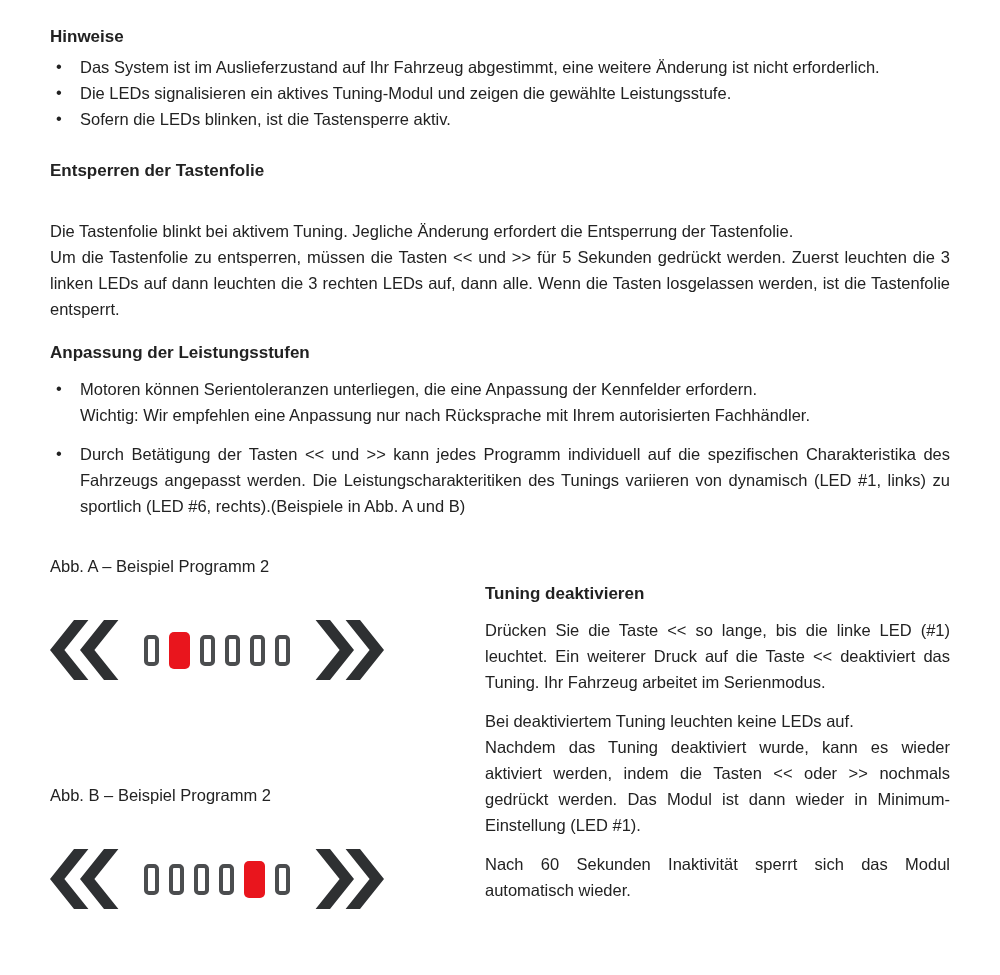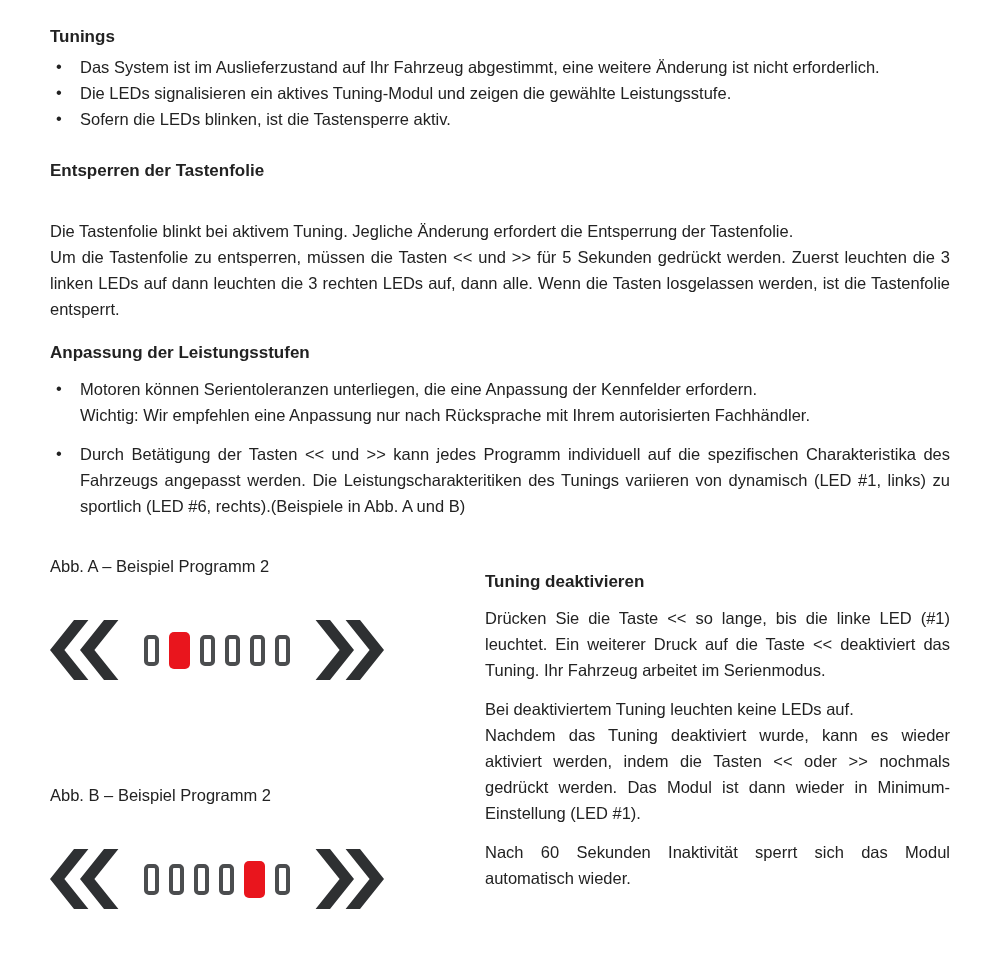--- a/index.html
+++ b/index.html
@@ -27,42 +27,42 @@
   .bullets .dot{flex:0 0 30px;padding-left:6px;}
   .bullets .btxt{flex:1;}
   .sec-entsperren{margin-top:28px;}
   .sec-entsperren .rich{margin-top:36px;}
   .sec-anpassung{margin-top:20px;}
   .sec-anpassung .bullets{margin-top:12px;}
   .sec-anpassung .bullets li + li{margin-top:13px;}
   
   .two-col{display:flex;margin-top:36px;justify-content:space-between;}
   .col-left{flex:0 0 435px;}
-  .col-right{flex:1;margin-top:16px;}
+  .col-right{flex:1;margin-top:28px;}
   .fig-label{font-size:16.5px;line-height:22px;}
   .fig-label.second{margin-top:99px;}
   .figure{display:flex;align-items:center;gap:22px;margin-top:38px;height:70px;}
   .figure svg{display:block;}
   .chev{width:72px;height:66px;}
   .chev.flip{transform:scaleX(-1);}
   .led-row{display:flex;align-items:center;gap:10px;}
   .led{border-radius:5px;}
   .led.off{width:15px;height:31px;border:4px solid var(--led-border);background:#ffffff;}
   .led.on{width:21px;height:37px;background:var(--led-on);}
   .col-right h3{margin-bottom:12px;}
   .col-right .p2{margin-top:13px;}
   .col-right .h-activate{margin-top:17px;}
 </style>
 </head>
 <body>
 
 <div class="page">
 
   <section class="sec-hinweise">
-    <h2>Tunings</h2>
+    <h2>Hinweise</h2>
     <ul class="bullets">
       <li>
         <span class="dot">•</span>
         <span class="btxt justify rich"><span>Das System ist im Auslieferzustand auf Ihr Fahrzeug abgestimmt, eine weitere Änderung ist nicht erforderlich.</span></span>
       </li>
       <li>
         <span class="dot">•</span>
         <span class="btxt rich"><span>Die LEDs signalisieren ein aktives Tuning-Modul und zeigen die gewählte Leistungsstufe.</span></span>
       </li>
       <li>

